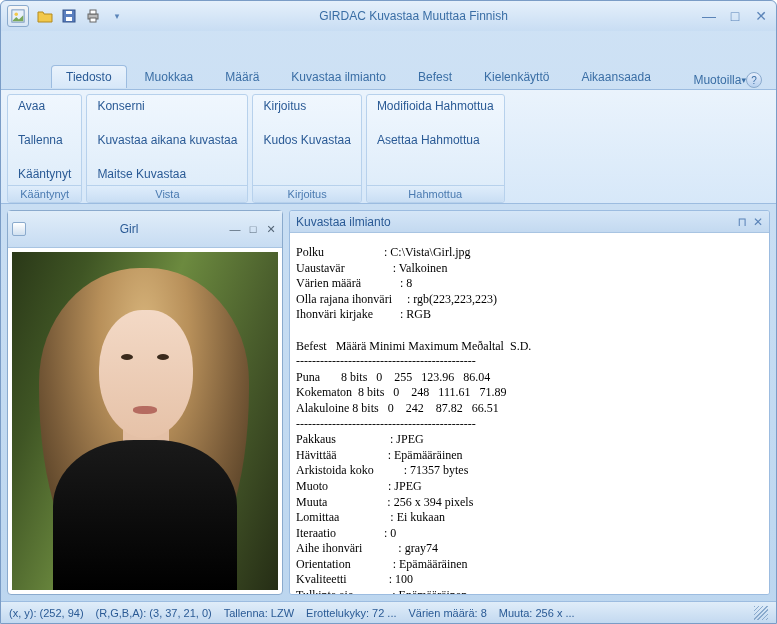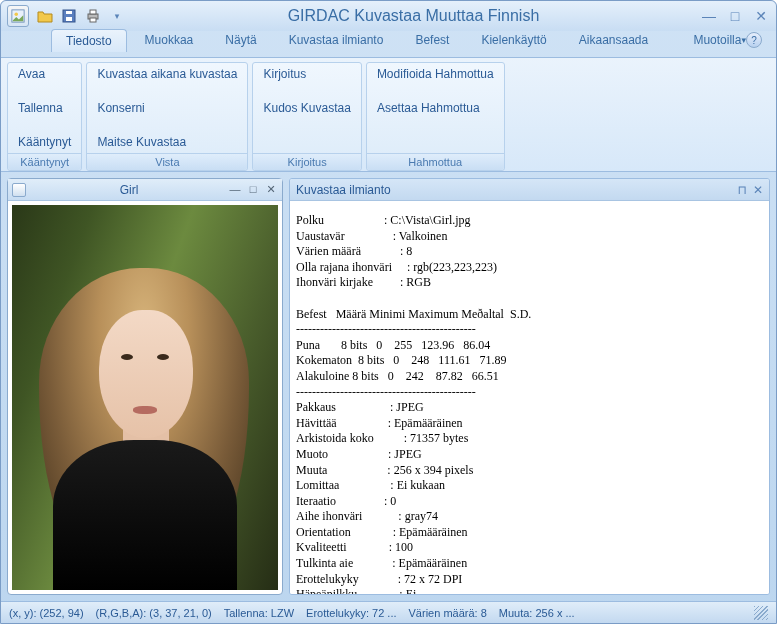--- a/index.html
+++ b/index.html
@@ -5,40 +5,40 @@
 * { margin: 0; padding: 0; box-sizing: border-box; font-family: "Segoe UI", Tahoma, sans-serif; }
 body { background: #fff; width: 777px; height: 624px; overflow: hidden; }
 
 .window { width: 777px; height: 624px; background: linear-gradient(#cfe2f5, #bcd6ef); border: 1px solid #7a9cc6; border-radius: 6px 6px 0 0; display: flex; flex-direction: column; }
 
 .titlebar { height: 30px; display: flex; align-items: center; padding: 0 6px; background: linear-gradient(#e5f0fb, #c8ddf3); border-radius: 6px 6px 0 0; }
 .app-icon { width: 22px; height: 22px; background: linear-gradient(#f6f6f6, #d6e5f5); border: 1px solid #8aaacd; border-radius: 3px; display: flex; align-items: center; justify-content: center; margin-right: 6px; }
 .app-icon svg { width: 14px; height: 14px; }
 .qat { display: flex; gap: 4px; align-items: center; }
 .qat-btn { width: 20px; height: 20px; display: flex; align-items: center; justify-content: center; cursor: pointer; border-radius: 2px; }
-.title-text { flex: 1; text-align: center; font-size: 16px; color: #3a6ea5; }
+.title-text { flex: 1; text-align: center; font-size: 12px; color: #3a6ea5; }
 .win-ctrl { display: flex; gap: 8px; color: #5b84b8; font-size: 14px; }
 .win-ctrl span { cursor: pointer; width: 18px; text-align: center; }
 
-.tabs { height: 26px; display: flex; align-items: center; padding: 0 8px 8px 50px; background: transparent; position: relative; }
+.tabs { height: 26px; display: flex; align-items: flex-end; padding: 0 8px 1px 50px; background: transparent; position: relative; margin-top: 32px; }
 .tab { padding: 4px 14px; font-size: 12px; color: #3a6ea5; cursor: pointer; border-radius: 4px 4px 0 0; margin-right: 4px; }
 .tab.active { background: linear-gradient(#eaf3fc, #d7e8f9); border: 1px solid #9cbce0; border-bottom: none; color: #2a5a95; }
 .tabs-right { margin-left: auto; display: flex; align-items: center; color: #3a6ea5; font-size: 12px; padding-right: 6px; }
 .help-icon { width: 16px; height: 16px; border-radius: 50%; background: linear-gradient(#e6eefc,#b8d1ef); border: 1px solid #8aaacd; display: flex; align-items: center; justify-content: center; font-size: 10px; color:#3a6ea5; cursor:pointer; }
 
 .ribbon { background: linear-gradient(#eaf3fc, #d7e8f9); border-top: 1px solid #9cbce0; border-bottom: 1px solid #9cbce0; padding: 4px 6px 0; display: flex; gap: 4px; }
 .rgroup { border: 1px solid #b7d1ec; border-radius: 3px; background: linear-gradient(#f0f7fe, #dcebf9); display: flex; flex-direction: column; }
 .rgroup-body { display: flex; flex-direction: column; padding: 2px 6px 2px 6px; gap: 16px; }
 .rgroup-item { font-size: 12px; color: #2a5a95; padding: 2px 4px; cursor: pointer; white-space: nowrap; }
 .rgroup-label { font-size: 11px; color: #4a7ab0; text-align: center; padding: 2px 6px; background: linear-gradient(#dfedfb,#c9def4); border-top: 1px solid #b7d1ec; border-radius: 0 0 3px 3px; }
 
 .workspace { flex: 1; display: flex; padding: 6px; gap: 6px; overflow: hidden; }
 
 .mdi-child { width: 276px; background: #fff; border: 1px solid #8aaacd; border-radius: 4px; display: flex; flex-direction: column; }
-.mdi-title { height: 22px; background: linear-gradient(#e0edf9,#c7dcf2); display: flex; align-items: center; padding: 0 4px; font-size: 12px; color: #2a5a95; border-bottom: 1px solid #a8c4e2; }
+.mdi-title { height: 37px; background: linear-gradient(#e0edf9,#c7dcf2); display: flex; align-items: center; padding: 0 4px; font-size: 12px; color: #2a5a95; border-bottom: 1px solid #a8c4e2; }
 .mdi-title .icon { width: 14px; height: 14px; margin-right: 4px; background: linear-gradient(#fff,#d0e0f0); border: 1px solid #8aaacd; border-radius: 2px; }
 .mdi-title .t { flex: 1; text-align: center; }
 .mdi-title .mdi-ctrl { display: flex; gap: 4px; color: #567; font-size: 11px; }
 .mdi-title .mdi-ctrl span { cursor: pointer; width: 14px; text-align: center; }
 .mdi-body { flex: 1; padding: 4px; }
 .photo { width: 100%; height: 100%; background: #111; position: relative; overflow: hidden; }
 
 .panel { flex: 1; background: linear-gradient(#eaf3fc, #f5faff); border: 1px solid #9cbce0; border-radius: 3px; display: flex; flex-direction: column; overflow: hidden; }
 .panel-title { height: 22px; background: linear-gradient(#d5e6f7,#c3d9f0); border-bottom: 1px solid #a8c4e2; display: flex; align-items: center; padding: 0 6px; font-size: 12px; color: #2a5a95; }
 .panel-title .t { flex: 1; }
@@ -101,21 +101,21 @@
     <div class="win-ctrl">
       <span>—</span>
       <span>□</span>
       <span>✕</span>
     </div>
   </div>
 
   <div class="tabs">
     <div class="tab active">Tiedosto</div>
     <div class="tab">Muokkaa</div>
-    <div class="tab">Näytä</div>
+    <div class="tab">Määrä</div>
     <div class="tab">Kuvastaa ilmianto</div>
     <div class="tab">Befest</div>
     <div class="tab">Kielenkäyttö</div>
     <div class="tab">Aikaansaada</div>
     <div class="tabs-right">
       <span>Muotoilla</span>
       <span style="font-size:9px;">▾</span>
       <span class="help-icon">?</span>
     </div>
   </div>
@@ -124,22 +124,22 @@
     <div class="rgroup">
       <div class="rgroup-body">
         <div class="rgroup-item">Avaa</div>
         <div class="rgroup-item">Tallenna</div>
         <div class="rgroup-item">Kääntynyt</div>
       </div>
       <div class="rgroup-label">Kääntynyt</div>
     </div>
     <div class="rgroup">
       <div class="rgroup-body">
+        <div class="rgroup-item">Konserni</div>
         <div class="rgroup-item">Kuvastaa aikana kuvastaa</div>
-        <div class="rgroup-item">Konserni</div>
         <div class="rgroup-item">Maitse Kuvastaa</div>
       </div>
       <div class="rgroup-label">Vista</div>
     </div>
     <div class="rgroup">
       <div class="rgroup-body">
         <div class="rgroup-item">Kirjoitus</div>
         <div class="rgroup-item">Kudos Kuvastaa</div>
         <div class="rgroup-item" style="visibility:hidden;">-</div>
       </div>

